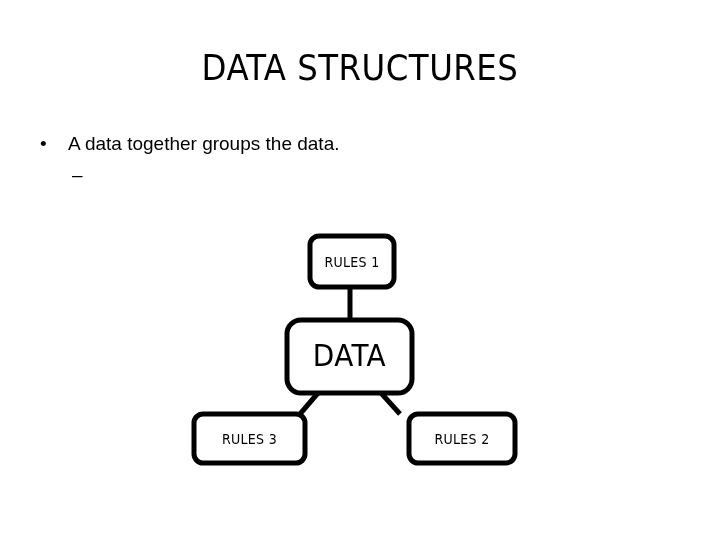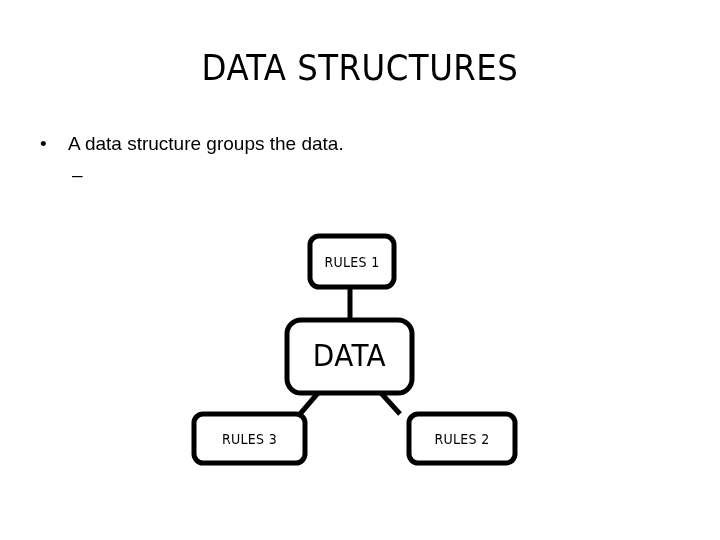--- a/index.html
+++ b/index.html
@@ -116,21 +116,21 @@
 <body>
 
 <div id="slide">
 
   <div id="slide-title">DATA STRUCTURES</div>
 
   <div id="body-list">
 
     <div class="bullet-l1">
       <span class="marker">•</span>
-      <span class="bullet-text">A data structure groups the data.</span>
+      <span class="bullet-text">A data together groups the data.</span>
     </div>
 
     <div class="bullet-l2">
       <span class="marker">–</span>
     </div>
 
   </div>
 
   <svg id="diagram" viewBox="0 0 720 540">
 

